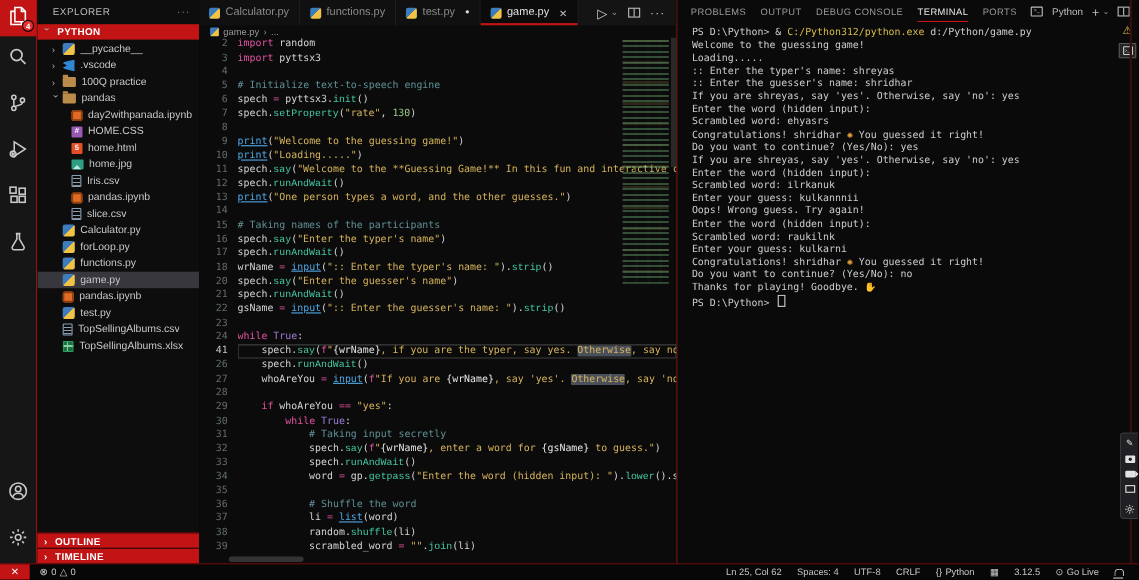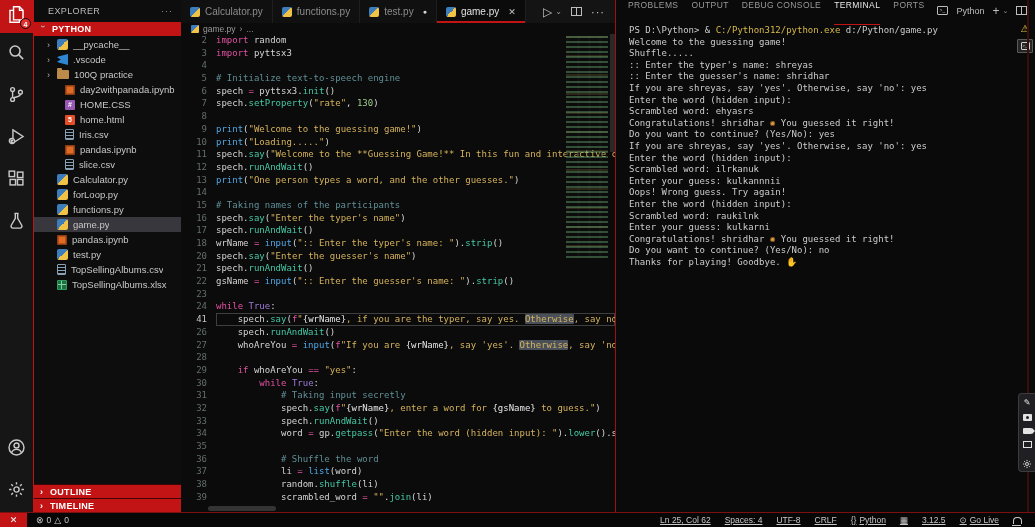--- a/index.html
+++ b/index.html
@@ -68,33 +68,33 @@
   .split-ico::after{content:"";position:absolute;left:4px;top:0;bottom:0;width:1px;background:#bdbdbd;}
   .more-ico{font-size:11px;letter-spacing:1px;}
   .breadcrumb{height:11px;display:flex;align-items:center;gap:4px;font-size:8.5px;color:#9a9a9a;padding-left:10px;flex-shrink:0;}
   .breadcrumb .py-ico{width:8px;height:8px;border-radius:1px;background:linear-gradient(135deg,#3d7dbb 0 50%,#f0c245 50% 100%);}
   .code-area{flex:1;position:relative;overflow:hidden;font-family:"DejaVu Sans Mono",monospace;font-size:9px;line-height:12.7px;}
   .cline{display:flex;height:12.7px;white-space:pre;}
   .ln{width:26px;text-align:right;padding-right:9px;color:#636d6d;flex-shrink:0;}
   .cline.cur .ln{color:#c4c4c4;}
   .cline.cur .lt{box-shadow:inset 0 0 0 1px #3f3f3f;}
   .lt{flex:1;color:#d4d4d4;overflow:hidden;}
-  .k{color:#e352a3;} .t{color:#9d7bd8;} .b{color:#4fa8e8;} .fn{color:#45c8a5;}
+  .k{color:#e352a3;} .t{color:#9d7bd8;} .b{color:#4fa8e8;text-decoration:underline;} .fn{color:#45c8a5;font-family:Liberation Mono, monospace;}
   .s{color:#d6b35c;} .c{color:#5f8f96;} .n{color:#9ecb8a;} .o{color:#e352a3;} .fx{color:#e6e6e6;}
   .wh{background:#4a505a;border-radius:1px;}
   .minimap{position:absolute;top:2px;right:7px;width:42px;height:222px;pointer-events:none;opacity:.9;background:
     repeating-linear-gradient(180deg,rgba(120,190,130,.42) 0 2px,rgba(0,0,0,0) 2px 5px),
     repeating-linear-gradient(180deg,rgba(210,180,90,.18) 0 2px,transparent 2px 19px),
     repeating-linear-gradient(90deg,rgba(20,20,20,.55) 0 3px,transparent 3px 11px);}
   .vsb{position:absolute;top:0;right:0;width:5px;height:118px;background:rgba(121,121,121,.28);}
   .hsb{position:absolute;bottom:1px;left:27px;width:68px;height:5px;border-radius:3px;background:rgba(130,130,130,.35);}
 
   
   .panel{flex:1;display:flex;flex-direction:column;background:#0a0a0a;position:relative;min-width:0;}
-  .panel-header{height:21px;display:flex;padding-left:12px;gap:13px;flex-shrink:0;}
+  .panel-header{height:21px;display:flex;align-items:center;padding-left:12px;gap:13px;flex-shrink:0;}
   .ptab{font-size:8.5px;color:#9a9a9a;letter-spacing:.4px;position:relative;white-space:nowrap;}
   .ptab.active{color:#e8e8e8;}
   .ptab.active::after{content:"";position:absolute;left:0;right:0;bottom:-4px;height:1px;background:#c21414;}
   .panel-actions{margin-left:auto;display:flex;align-items:center;gap:8px;padding-right:8px;color:#bdbdbd;font-size:9px;}
   .term-ico{width:11px;height:9px;border:1px solid #bdbdbd;border-radius:1px;font-size:5px;line-height:7px;text-align:left;padding-left:1px;box-sizing:border-box;color:#bdbdbd;}
   .plus-ico{font-size:12px;}
   .chev-ico{font-size:7px;color:#9a9a9a;margin-left:-5px;}
   .panel-body{flex:1;position:relative;padding:4px 22px 0 13px;font-family:"DejaVu Sans Mono",monospace;font-size:9px;line-height:11.6px;color:#cccccc;overflow:hidden;}
   .tline{white-space:pre;height:11.6px;overflow:hidden;position:relative;}
   .path{color:#d7ba4a;}
@@ -116,21 +116,21 @@
   .ov-vid::after{content:"";position:absolute;right:-3px;top:0;border-top:3px solid transparent;border-bottom:3px solid transparent;border-left:3px solid #e2e2e2;}
   .ov-rect{width:9px;height:7px;border:1px solid #e2e2e2;box-sizing:border-box;}
   .ov-gear{width:10px;height:10px;}
 
   
   .statusbar{height:14px;background:#070707;border-top:1px solid #7c0f0f;display:flex;align-items:center;font-size:8.5px;color:#c8c8c8;flex-shrink:0;}
   .sb-remote{width:27px;height:100%;background:#c21414;color:#fff;display:flex;align-items:center;justify-content:center;font-size:9px;}
   .sb-problems{display:flex;align-items:center;gap:3px;padding:0 9px;}
   .sb-problems .glyph{font-size:9px;color:#cfcfcf;}
   .sb-right{margin-left:auto;display:flex;align-items:center;padding-right:6px;}
-  .sb-item{padding:0 7px;white-space:nowrap;display:flex;align-items:flex-start;gap:3px;text-decoration:underline;}
+  .sb-item{padding:0 7px;white-space:nowrap;display:flex;align-items:flex-start;gap:3px;}
   .bell-glyph{display:inline-block;width:7px;height:6px;border:1px solid #c8c8c8;border-bottom:none;border-radius:4px 4px 0 0;position:relative;top:0px;}
   .bell-glyph::after{content:"";position:absolute;left:-2px;bottom:-2px;width:9px;height:1px;background:#c8c8c8;}
 </style>
 </head>
 <body>
 
 <div class="app">
   <div class="main">
 
     <div class="activitybar">
@@ -226,34 +226,44 @@
           <div class="trow">
             <span class="chev">›</span>
             <span class="ficon icon-vscode"></span>
             <span class="flabel">.vscode</span>
           </div>
           <div class="trow">
             <span class="chev">›</span>
             <span class="ficon icon-folder"></span>
             <span class="flabel">100Q practice</span>
           </div>
+          <div class="trow">
+            <span class="chev open">›</span>
+            <span class="ficon icon-folder"></span>
+            <span class="flabel">pandas</span>
+          </div>
           <div class="trow child">
             <span class="chev"></span>
             <span class="ficon icon-notebook"></span>
             <span class="flabel">day2withpanada.ipynb</span>
           </div>
           <div class="trow child">
             <span class="chev"></span>
             <span class="ficon icon-css"></span>
             <span class="flabel">HOME.CSS</span>
           </div>
           <div class="trow child">
             <span class="chev"></span>
             <span class="ficon icon-html"></span>
             <span class="flabel">home.html</span>
+          </div>
+          <div class="trow child">
+            <span class="chev"></span>
+            <span class="ficon icon-image"></span>
+            <span class="flabel">home.jpg</span>
           </div>
           <div class="trow child">
             <span class="chev"></span>
             <span class="ficon icon-csv"></span>
             <span class="flabel">Iris.csv</span>
           </div>
           <div class="trow child">
             <span class="chev"></span>
             <span class="ficon icon-notebook"></span>
             <span class="flabel">pandas.ipynb</span>
@@ -412,39 +422,40 @@
           <span class="plus-ico">+</span>
           <span class="chev-ico">⌄</span>
           <span class="split-ico"></span>
 
         </span>
       </div>
       <div class="panel-body">
         <div id="term-lines">
             <div class="tline">PS D:\Python&gt; &amp; <span class="path">C:/Python312/python.exe</span> d:/Python/game.py</div>
             <div class="tline">Welcome to the guessing game!</div>
-            <div class="tline">Shuffle.....</div>
+            <div class="tline">Loading.....</div>
             <div class="tline">:: Enter the typer's name: shreyas</div>
             <div class="tline">:: Enter the guesser's name: shridhar</div>
             <div class="tline">If you are shreyas, say 'yes'. Otherwise, say 'no': yes</div>
             <div class="tline">Enter the word (hidden input):</div>
             <div class="tline">Scrambled word: ehyasrs</div>
             <div class="tline">Congratulations! shridhar <span class="emo">✺</span> You guessed it right!</div>
             <div class="tline">Do you want to continue? (Yes/No): yes</div>
             <div class="tline">If you are shreyas, say 'yes'. Otherwise, say 'no': yes</div>
             <div class="tline">Enter the word (hidden input):</div>
             <div class="tline">Scrambled word: ilrkanuk</div>
             <div class="tline">Enter your guess: kulkannnii</div>
             <div class="tline">Oops! Wrong guess. Try again!</div>
             <div class="tline">Enter the word (hidden input):</div>
             <div class="tline">Scrambled word: raukilnk</div>
             <div class="tline">Enter your guess: kulkarni</div>
             <div class="tline">Congratulations! shridhar <span class="emo">✺</span> You guessed it right!</div>
             <div class="tline">Do you want to continue? (Yes/No): no</div>
             <div class="tline">Thanks for playing! Goodbye. <span class="emo">✋</span></div>
+            <div class="tline">PS D:\Python&gt; <span class="t-cursor"></span></div>
           </div>
       </div>
       <div class="term-rail">
         <span class="rail-warn">⚠</span>
         <span class="rail-term">
             <span class="term-ico">&gt;_</span>
           </span>
       </div>
       <div class="panel-rightline"></div>
     </div>

